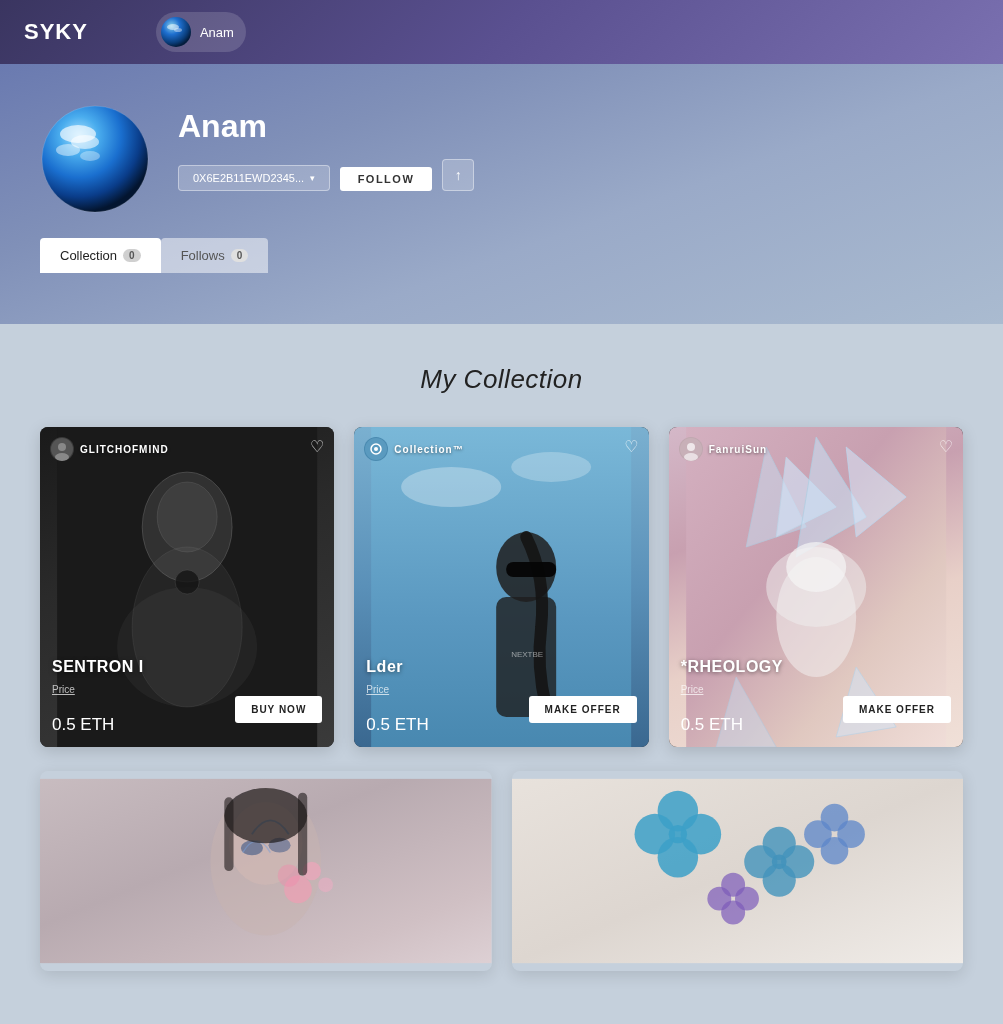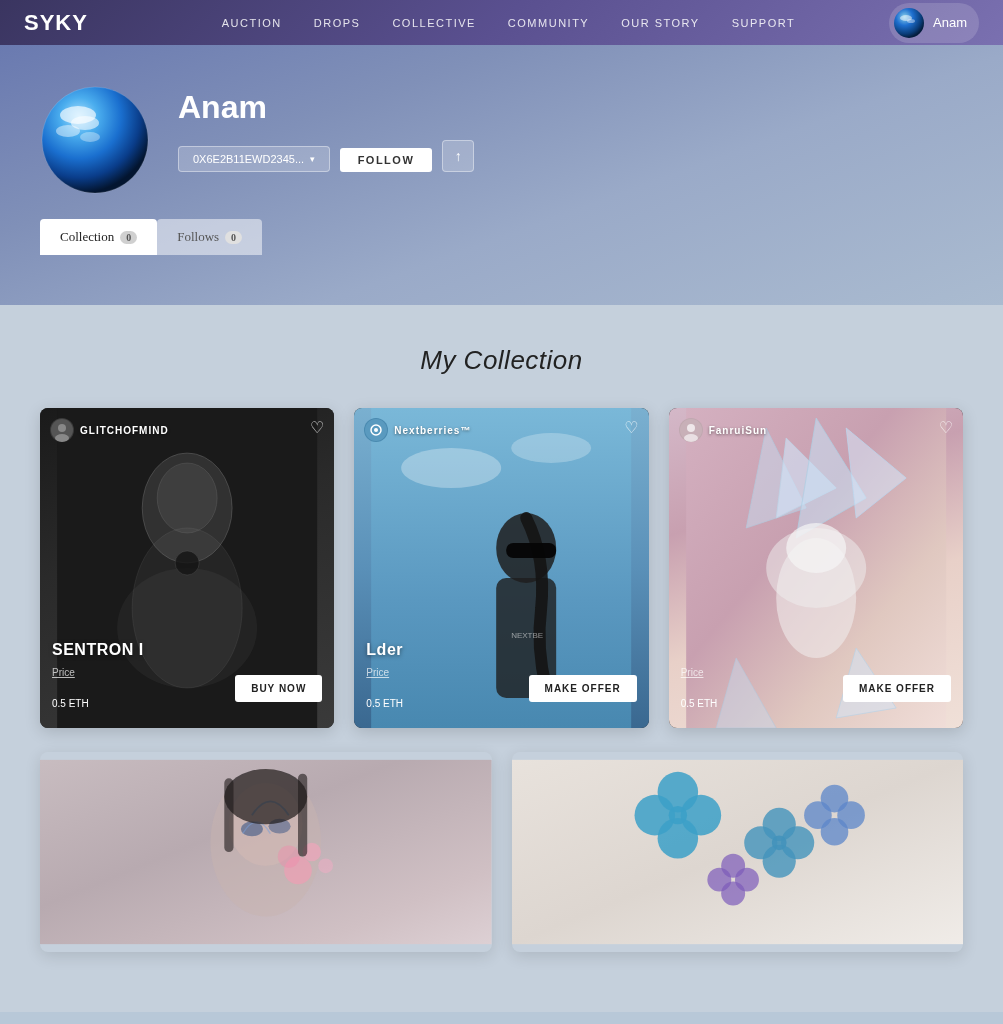--- a/index.html
+++ b/index.html
@@ -4,21 +4,21 @@
   <style>
     * { margin: 0; padding: 0; box-sizing: border-box; }
     body { font-family: 'Arial', sans-serif; background: #b8c8d8; width: 1003px; min-height: 1024px; overflow-x: hidden; }
 
     
     nav {
       background: linear-gradient(135deg, #3a3560 0%, #5a5090 50%, #7a70b0 100%);
       display: flex;
       align-items: center;
       padding: 0 24px;
-      height: 45px;
+      height: 64px;
       position: relative;
       z-index: 10;
       gap: 28px;
     }
     .nav-logo {
       font-weight: 900;
       font-size: 22px;
       color: white;
       letter-spacing: 1px;
       margin-right: 40px;
@@ -158,21 +158,20 @@
     .tab-item {
       padding: 10px 20px;
       font-size: 13px;
       font-weight: 500;
       cursor: pointer;
       display: flex;
       align-items: center;
       gap: 6px;
       border-radius: 4px 4px 0 0;
       color: #333;
-      font-family: Liberation Serif, serif;
     }
     .tab-item.active {
       background: white;
       color: #222;
     }
     .tab-item:not(.active) {
       background: rgba(255,255,255,0.5);
       color: #555;
     }
     .tab-badge {
@@ -287,21 +286,21 @@
       right: 10px;
       z-index: 2;
       color: rgba(255,255,255,0.8);
       font-size: 16px;
       cursor: pointer;
     }
     .card-bottom {
       padding: 10px 12px 12px;
       background: transparent;
       position: absolute;
-      bottom: 7px;
+      bottom: 0;
       left: 0;
       right: 0;
     }
     .card-title {
       color: white;
       font-size: 16px;
       font-weight: 700;
       margin-bottom: 8px;
       letter-spacing: 0.5px;
       text-shadow: 0 1px 4px rgba(0,0,0,0.5);
@@ -312,21 +311,21 @@
       justify-content: space-between;
     }
     .card-price-label {
       color: rgba(255,255,255,0.7);
       font-size: 10px;
       margin-bottom: 20px;
       text-decoration: underline;
     }
     .card-price-value {
       color: white;
-      font-size: 10px;
+      font-size: 17px;
       font-weight: 500;
     }
     .card-action-btn {
       background: white;
       color: #222;
       border: none;
       font-size: 10px;
       font-weight: 700;
       letter-spacing: 1px;
       padding: 8px 16px;
@@ -353,28 +352,20 @@
     .globe-svg {
       width: 110px;
       height: 110px;
     }
   </style>
 </head>
 <body>
 
 <nav>
   <div class="nav-logo">SYKY</div>
-  <div class="nav-links">
-    <a class="nav-link">AUCTION</a>
-    <a class="nav-link">DROPS</a>
-    <a class="nav-link">COLLECTIVE</a>
-    <a class="nav-link">COMMUNITY</a>
-    <a class="nav-link">OUR STORY</a>
-    <a class="nav-link">SUPPORT</a>
-  </div>
   <div class="nav-user">
     <div class="nav-avatar">
       <svg viewBox="0 0 32 32">
         <defs>
           <radialGradient id="ng" cx="35%" cy="30%" r="70%">
             <stop offset="0%" stop-color="#87ceeb"></stop>
             <stop offset="40%" stop-color="#1e6fcf"></stop>
             <stop offset="80%" stop-color="#0a3d7a"></stop>
             <stop offset="100%" stop-color="#041d3d"></stop>
           </radialGradient>
@@ -512,21 +503,21 @@
           </svg>
         </div>
         <div class="card-creator">
           <div class="creator-avatar" style="background:#4a8ab0;">
             <svg viewBox="0 0 24 24" width="24" height="24">
               <circle cx="12" cy="12" r="11" fill="#5a9abf"></circle>
               <circle cx="12" cy="12" r="5" fill="none" stroke="white" stroke-width="1.5"></circle>
               <circle cx="12" cy="12" r="2" fill="white"></circle>
             </svg>
           </div>
-          <span class="creator-name">Nextberries™</span>
+          <span class="creator-name">Collection™</span>
         </div>
         <div class="card-like">♡</div>
       </div>
       <div class="card-bottom">
         <div class="card-title">Lder</div>
         <div class="card-price-row">
           <div>
             <div class="card-price-label">Price</div>
             <div class="card-price-value">0.5 ETH</div>
           </div>
@@ -569,20 +560,21 @@
               <circle cx="12" cy="12" r="11" fill="#c8b0b8"></circle>
               <circle cx="12" cy="10" r="4" fill="rgba(255,255,255,0.7)"></circle>
               <ellipse cx="12" cy="20" rx="7" ry="4" fill="rgba(255,255,255,0.6)"></ellipse>
             </svg>
           </div>
           <span class="creator-name">FanruiSun</span>
         </div>
         <div class="card-like">♡</div>
       </div>
       <div class="card-bottom">
+        <div class="card-title">*RHEOLOGY</div>
         <div class="card-price-row">
           <div>
             <div class="card-price-label">Price</div>
             <div class="card-price-value">0.5 ETH</div>
           </div>
           <button class="card-action-btn">MAKE OFFER</button>
         </div>
       </div>
     </div>
   </div>

